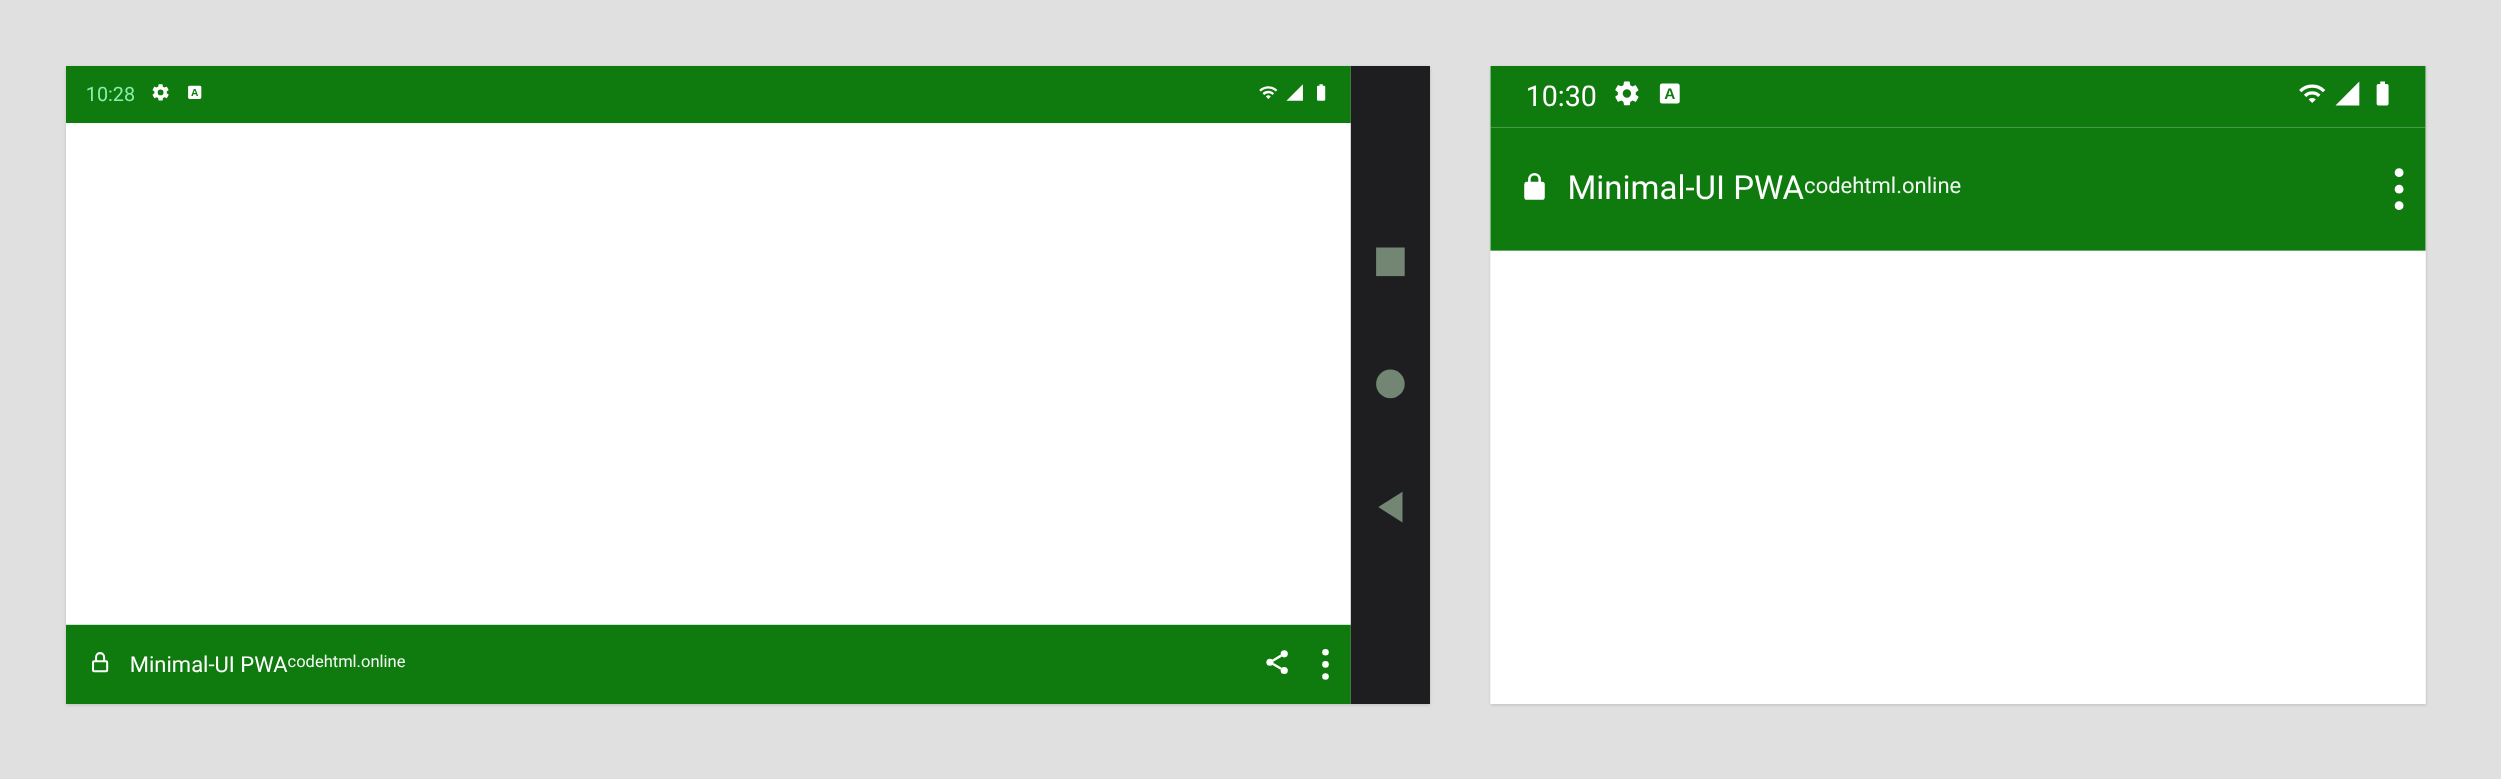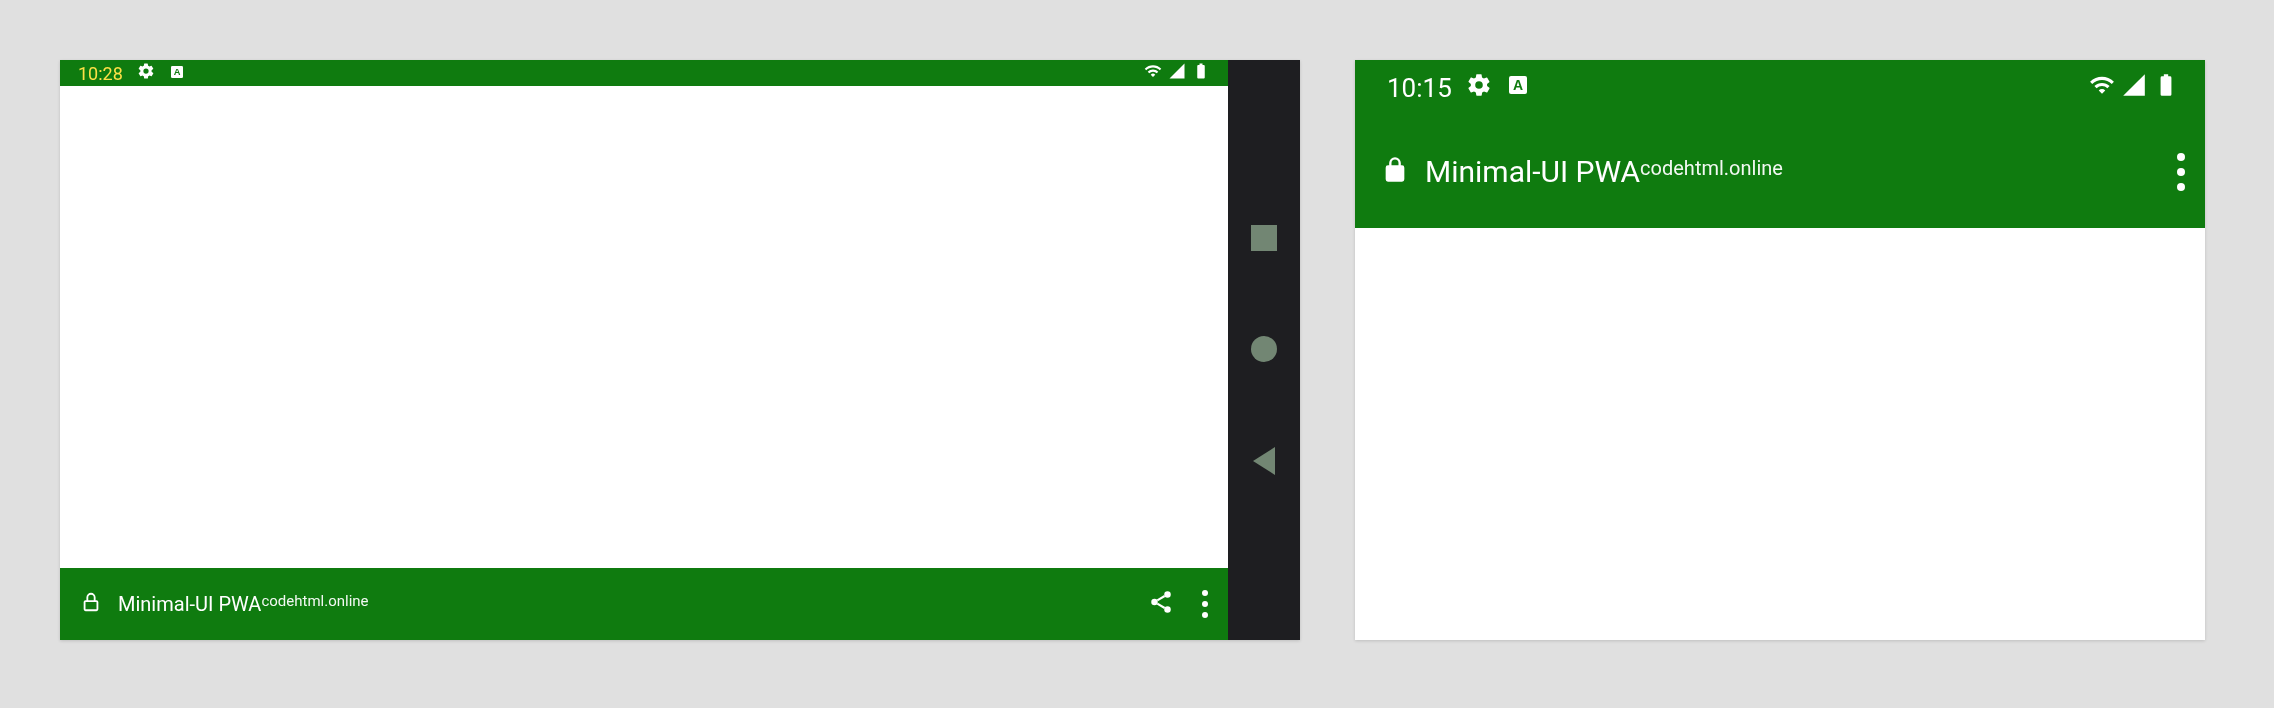--- a/index.html
+++ b/index.html
@@ -25,25 +25,25 @@
     background: #fff;
     box-shadow: 0 1px 3px rgba(0,0,0,0.15);
   }
   .device-left .screen {
     flex: 1;
     display: flex;
     flex-direction: column;
   }
   .device-left .status-bar {
     background: #0f7b0f;
-    height: 26px;
+    height: 52px;
     display: flex;
     align-items: center;
     justify-content: space-between;
-    color: #fde047;
+    color: #86efac;
     font-size: 18px;
     padding: 0 18px;
   }
   .device-left .content {
     flex: 1;
     background: #fff;
   }
   .device-left .app-bar-bottom {
     background: #0f7b0f;
     height: 72px;
@@ -207,21 +207,21 @@
       <div class="nav-btn nav-square"></div>
       <div class="nav-btn nav-circle"></div>
       <div class="nav-btn nav-triangle"></div>
     </div>
   </div>
 
   <div class="device-right">
 
     <div class="status-bar">
       <div class="status-left">
-        <span>10:15</span>
+        <span>10:30</span>
         <span>
           <svg width="26" height="26" viewBox="0 0 24 24" class="icon">
               <path d="M19.4 13a7.5 7.5 0 0 0 .1-1 7.5 7.5 0 0 0-.1-1l2.1-1.6a.5.5 0 0 0 .1-.6l-2-3.5a.5.5 0 0 0-.6-.2l-2.5 1a7.3 7.3 0 0 0-1.7-1l-.4-2.6A.5.5 0 0 0 14 2h-4a.5.5 0 0 0-.5.4L9.1 5a7.3 7.3 0 0 0-1.7 1l-2.5-1a.5.5 0 0 0-.6.2l-2 3.5a.5.5 0 0 0 .1.6L4.5 11a7.5 7.5 0 0 0 0 2l-2.1 1.6a.5.5 0 0 0-.1.6l2 3.5a.5.5 0 0 0 .6.2l2.5-1a7.3 7.3 0 0 0 1.7 1l.4 2.6a.5.5 0 0 0 .5.4h4a.5.5 0 0 0 .5-.4l.4-2.6a7.3 7.3 0 0 0 1.7-1l2.5 1a.5.5 0 0 0 .6-.2l2-3.5a.5.5 0 0 0-.1-.6zM12 15.5A3.5 3.5 0 1 1 15.5 12 3.5 3.5 0 0 1 12 15.5z"></path>
             </svg>
         </span>
         <span>
           <svg width="24" height="24" viewBox="0 0 24 24" class="icon">
               <rect x="3" y="3" width="18" height="18" rx="2" fill="#fff"></rect>
               <text x="12" y="17" text-anchor="middle" font-size="14" fill="#0f7b0f" font-family="Arial" font-weight="bold">A</text>
             </svg>

